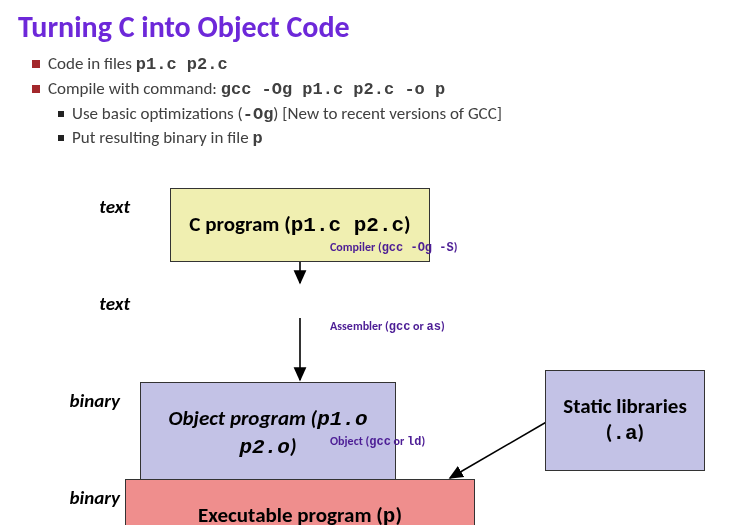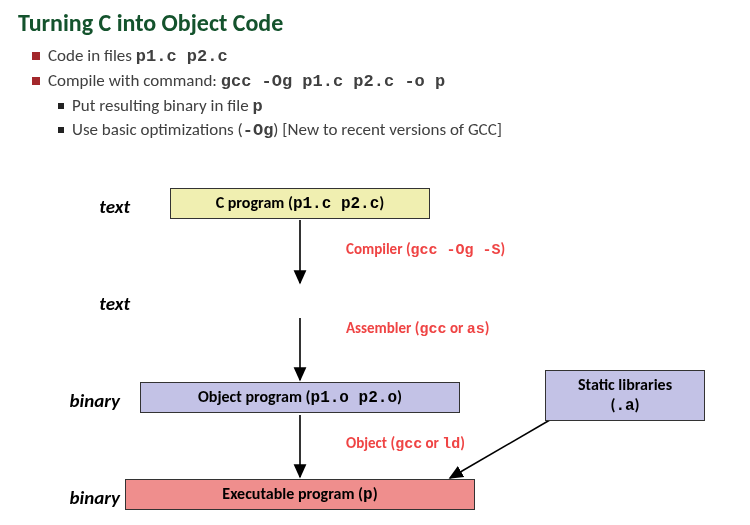--- a/index.html
+++ b/index.html
@@ -5,23 +5,23 @@
   * { box-sizing: border-box; margin: 0; padding: 0; }
   body {
     width: 750px;
     height: 525px;
     background: #fff;
     font-family: Calibri, Arial, sans-serif;
     padding: 8px 18px;
     position: relative;
   }
   .title {
-    font-size: 24px;
+    font-size: 30px;
     font-weight: 700;
-    color: #14532d;
+    color: #6d28d9;
     margin-bottom: 8px;
   }
   .bullets { font-size: 17px; color: #404040; }
   .b1 { display: flex; align-items: flex-start; margin-bottom: 4px; }
   .b1 .sq { width: 8px; height: 8px; background: #a3272b; margin: 7px 8px 0 14px; flex-shrink:0; }
   .b2 { display: flex; align-items: flex-start; margin-bottom: 3px; }
   .b2 .sq { width: 6px; height: 6px; background: #222; margin: 8px 8px 0 40px; flex-shrink:0; }
   .mono { font-family: "Courier New", monospace; font-weight: 700; }
   .diagram {
     position: absolute;
@@ -34,34 +34,33 @@
     font-weight: 700;
     font-size: 19px;
     color: #000;
     text-align: right;
     width: 90px;
   }
   .box {
     position: absolute;
     border: 1.5px solid #333;
     text-align: center;
-    font-size: 16px;
+    font-size: 21px;
     font-weight: 700;
-    padding: 4px 4px;
+    padding: 22px 4px;
     line-height: 1.25;
   }
   .yellow { background: #f0efb1; }
   .purple { background: #c3c2e6; }
   .red    { background: #ef8e8d; }
   .step-label {
     position: absolute;
-    font-size: 15px;
+    font-size: 12px;
     font-weight: 700;
-    color: #ef4444;
-    margin-left: 16px;
+    color: #4c1d95;
   }
   svg.arrows { position: absolute; left:0; top:0; width:750px; height:355px; }
 </style>
 </head>
 <body>
 
 <div class="title">Turning C into Object Code</div>
 
 <div class="bullets">
   <div class="b1">
@@ -72,27 +71,27 @@
   </div>
   <div class="b1">
     <div class="sq"></div>
     <div>
       <span>Compile with command: </span><span class="mono">gcc -Og p1.c p2.c -o p</span>
     </div>
   </div>
   <div class="b2">
     <div class="sq"></div>
     <div>
-      <span>Put resulting binary in file </span><span class="mono">p</span>
+      <span>Use basic optimizations (</span><span class="mono">-Og</span><span>) [New to recent versions of GCC]</span>
     </div>
   </div>
   <div class="b2">
     <div class="sq"></div>
     <div>
-      <span>Use basic optimizations (</span><span class="mono">-Og</span><span>) [New to recent versions of GCC]</span>
+      <span>Put resulting binary in file </span><span class="mono">p</span>
     </div>
   </div>
 </div>
 
 <div class="diagram">
 
   <svg class="arrows">
     <defs>
       <marker id="ah" markerWidth="10" markerHeight="10" refX="8" refY="5" orient="auto">
         <path d="M0,1 L9,5 L0,9 Z" fill="#000"></path>
@@ -113,21 +112,21 @@
     <span>Compiler (</span><span class="mono">gcc -Og -S</span><span>)</span>
   </div>
 
   <div class="row-label" style="left:40px; top:122px;">text</div>
 
   <div class="step-label" style="left:330px; top:149px;">
     <span>Assembler (</span><span class="mono">gcc</span><span> or </span><span class="mono">as</span><span>)</span>
   </div>
 
   <div class="row-label" style="left:30px; top:219px;">binary</div>
-  <div class="box purple" style="left:140px; top:212px; width:320px;">
+  <div class="box purple" style="left:140px; top:212px; width:256px;font-style:italic;">
     <span>Object program (</span><span class="mono">p1.o p2.o</span><span>)</span>
   </div>
 
   <div class="box purple" style="left:545px; top:200px; width:160px;">
     <div><span>Static libraries</span></div>
     <div><span>(</span><span class="mono">.a</span><span>)</span></div>
   </div>
 
   <div class="step-label" style="left:330px; top:264px;">
     <span>Object (</span><span class="mono">gcc</span><span> or </span><span class="mono">ld</span><span>)</span>

